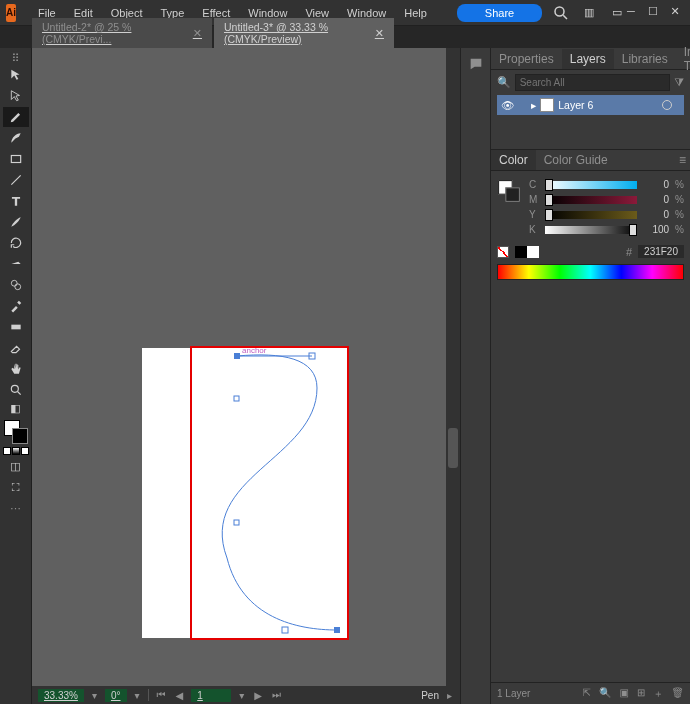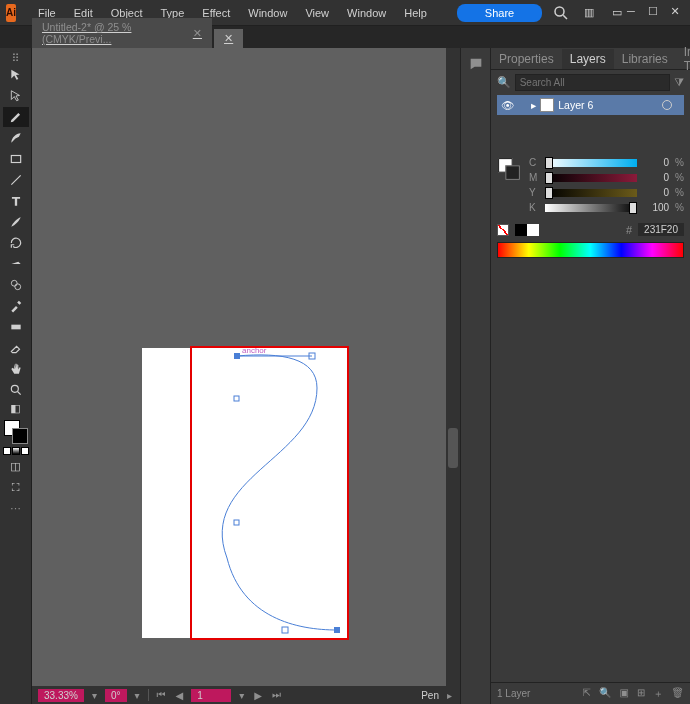--- a/index.html
+++ b/index.html
@@ -49,21 +49,21 @@
   .color-row span{width:8px;height:8px;border:1px solid #000;}
   
   .canvas-wrap{flex:1;position:relative;background:var(--canvas-bg);overflow:hidden;}
   .artboard{position:absolute;left:110px;top:300px;width:205px;height:290px;background:#fff;}
   .bleed{position:absolute;left:160px;top:300px;width:155px;height:290px;outline:2px solid #e40000;}
   .vector-path{position:absolute;left:110px;top:300px;width:205px;height:290px;pointer-events:none;}
   .scrollbar-v{position:absolute;right:0;top:0;bottom:18px;width:14px;background:var(--bg-dark);}
   .scrollbar-v .thumb{position:absolute;left:2px;right:2px;top:380px;height:40px;background:#555;border-radius:3px;}
   .status{position:absolute;left:0;right:0;bottom:0;height:18px;background:var(--bg-dark);display:flex;align-items:center;font-size:10px;color:var(--text);gap:6px;padding:0 6px;}
   .status .sep{width:1px;height:12px;background:#555;}
-  .status .field{background:#be185d;padding:1px 6px;}
+  .status .field{background:#14532d;padding:1px 6px;text-decoration:underline;}
   .status .nav-btn{color:var(--text-dim);padding:0 2px;}
   .status .right{margin-left:auto;}
   
   .mini-strip{width:30px;background:var(--bg-panel);border-left:1px solid #222;display:flex;flex-direction:column;align-items:center;padding-top:6px;}
   .mini-strip .ic{width:20px;height:20px;margin-bottom:6px;display:flex;align-items:center;justify-content:center;color:var(--text-dim);}
   
   .right-panels{width:200px;background:var(--bg-panel);display:flex;flex-direction:column;border-left:1px solid #222;}
   .panel-tabs{display:flex;align-items:center;height:22px;border-bottom:1px solid #222;font-size:12px;}
   .panel-tab{padding:3px 8px;color:var(--text-dim);}
   .panel-tab.active{color:var(--text);background:var(--bg-dark);}
@@ -136,20 +136,21 @@
     <span class="icon-btn">▭</span>
   </div>
 </div>
 
 <div class="doc-tabs">
   <div class="doc-tab">
     <span>Untitled-2* @ 25 % (CMYK/Previ...</span>
     <span class="close">✕</span>
   </div>
   <div class="doc-tab active">
+    <span>Untitled-3* @ 33.33 % (CMYK/Preview)</span>
     <span class="close">✕</span>
   </div>
 </div>
 
 <div class="main">
 
   <div class="tools">
     <div class="tool" style="height:12px;">
         <span style="color:var(--text-dim);">⠿</span>
       </div>
@@ -316,20 +317,25 @@
         <span>▸</span>
         <span class="thumb"></span>
         <span>Layer 6</span>
         <span class="target"></span>
         <span class="colorchip"></span>
       </div>
     </div>
 
     <div style="height:30px;"></div>
 
+    <div class="panel-tabs color-panel">
+      <span class="panel-tab active">Color</span>
+      <span class="panel-tab">Color Guide</span>
+      <span class="menu">≡</span>
+    </div>
     <div class="panel-body">
       <div style="display:flex;gap:6px;">
         <div style="width:26px;">
           <div class="swatch-pair" style="transform:scale(0.9);">
             <div class="fg"></div>
               <div class="bg" style="background:#222;"></div>
           </div>
         </div>
         <div style="flex:1;">
           <div class="cmyk-row">

